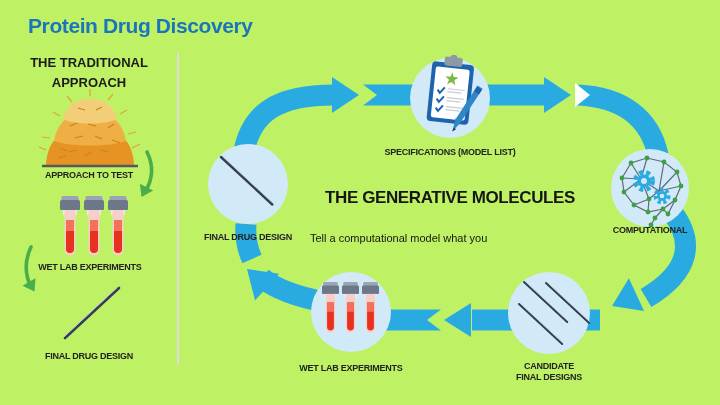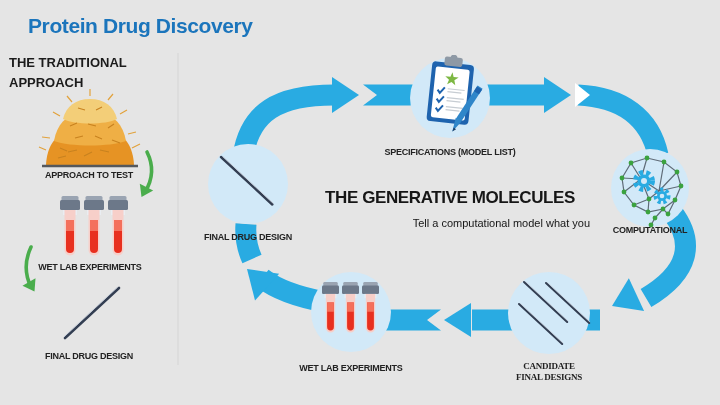--- a/index.html
+++ b/index.html
@@ -1,30 +1,30 @@
 <!DOCTYPE html>
 <html><head>
 <meta charset="utf-8">
 <style>
   html,body{margin:0;padding:0;background:#fff;}
-  .slide{position:relative;width:720px;height:405px;background:#e5e5e5;overflow:hidden;
+  .slide{position:relative;width:720px;height:405px;background:#bef264;overflow:hidden;
          font-family:"Liberation Sans",sans-serif;color:#1d1d1d;}
   .page-title{position:absolute;left:28px;top:14px;font-size:21px;font-weight:bold;
               color:#1B75BC;letter-spacing:-0.4px;}
-  .left-heading{position:absolute;left:9px;top:53px;width:160px;text-align:left;
+  .left-heading{position:absolute;left:9px;top:53px;width:160px;text-align:center;
                 font-size:13px;font-weight:bold;line-height:20px;color:#1b1b1b;}
   .left-heading span{display:block;}
   .lbl{position:absolute;text-align:center;font-size:9px;font-weight:bold;
        color:#222;letter-spacing:-0.25px;line-height:11px;}
   .divider{position:absolute;left:177px;top:53px;width:2px;height:312px;background:#dddddd;}
   .left-svg{position:absolute;left:0;top:50px;}
   .cycle-svg{position:absolute;left:185px;top:55px;}
   .gen-heading{position:absolute;left:310px;top:188px;width:280px;text-align:center;
                font-size:17px;font-weight:bold;letter-spacing:-0.4px;color:#161616;}
-  .gen-sub{position:absolute;left:310px;top:215px;width:280px;text-align:right;
+  .gen-sub{position:absolute;left:310px;top:230px;width:280px;text-align:left;
            font-size:11px;line-height:16px;color:#161616;}
   .gen-sub span{display:block;}
 </style>
 </head>
 <body>
 
 <div class="slide">
 
   <div class="page-title">Protein Drug Discovery</div>
 
@@ -204,21 +204,21 @@
 
     <g>
       <use href="#needle2" transform="translate(221,157) scale(0.95)"></use>
     </g>
   </svg>
 
   <div class="lbl" style="left:340px;top:147px;width:220px;">SPECIFICATIONS (MODEL LIST)</div>
   <div class="lbl" style="left:583px;top:225px;width:134px;">
     <span style="display:block">COMPUTATIONAL</span>
   </div>
-  <div class="lbl" style="left:482px;top:361px;width:134px;font-family:Liberation Serif, serif;">
+  <div class="lbl" style="left:482px;top:361px;width:134px;">
     <span style="display:block">CANDIDATE</span>
     <span style="display:block">FINAL DESIGNS</span>
   </div>
   <div class="lbl" style="left:281px;top:363px;width:140px;">WET LAB EXPERIMENTS</div>
   <div class="lbl" style="left:178px;top:232px;width:140px;">FINAL DRUG DESIGN</div>
 
   <div class="gen-heading">THE GENERATIVE MOLECULES</div>
   <div class="gen-sub">
     <span>Tell a computational model what you</span>
   </div>

